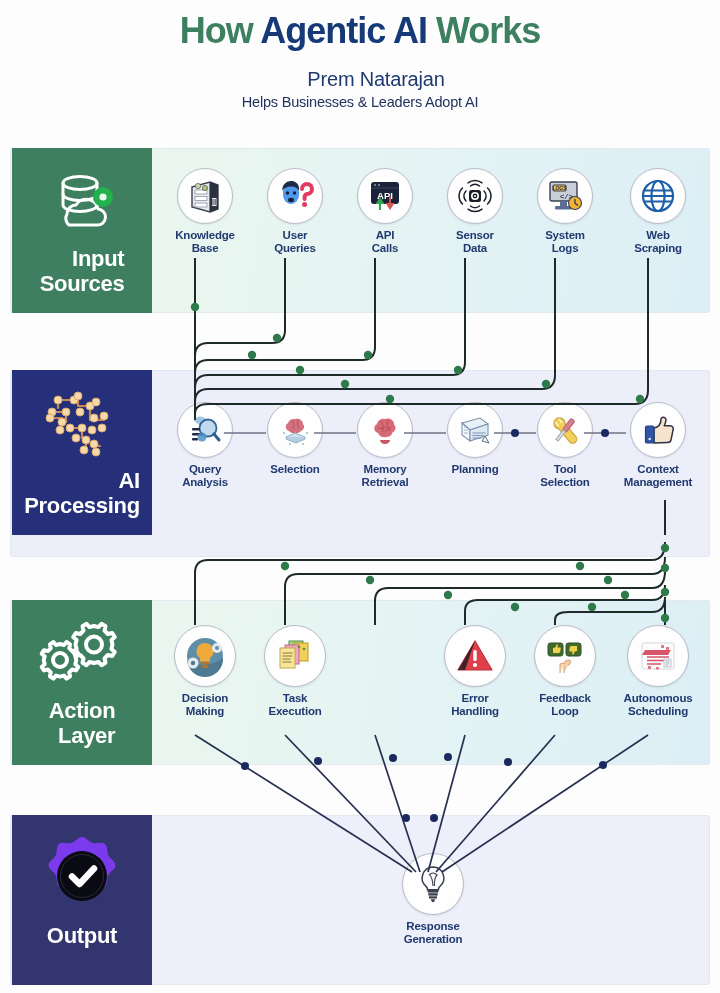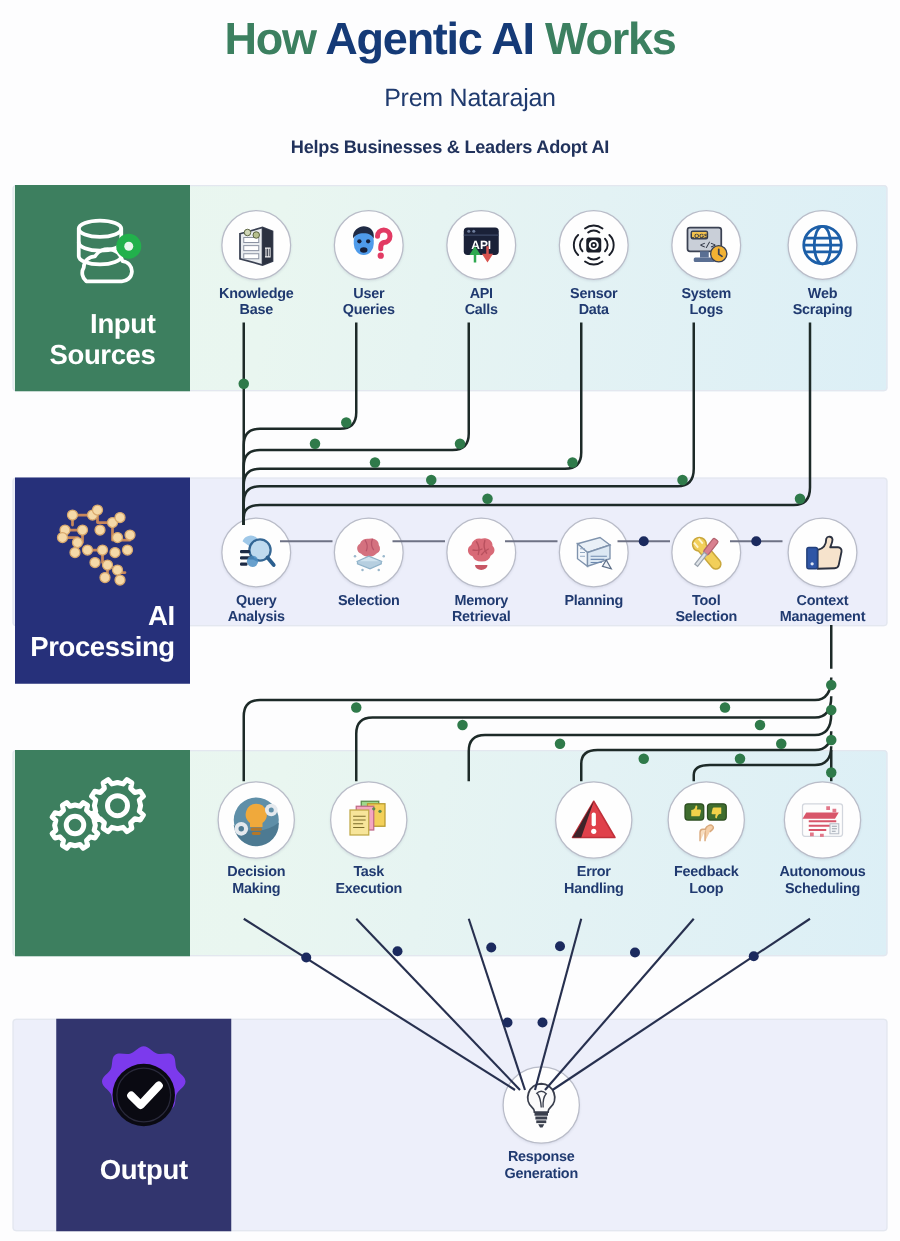--- a/index.html
+++ b/index.html
@@ -20,40 +20,40 @@
     font-size:36px;line-height:58px;font-weight:bold;
     letter-spacing:-1px;
     color:#3c8060;
   }
   .title .blue{color:#153a77;}
   .subtitle{
     margin:0;padding-top:8px;
     font-size:20px;font-weight:normal;color:#1f3a6e;letter-spacing:-0.2px;padding-left:32px;
   }
   .tagline{
-    margin:16px;padding-top:3px;
-    font-size:14.5px;color:#21325c;letter-spacing:-0.2px;font-weight:bold;
+    margin:0;padding-top:3px;
+    font-size:14.5px;color:#21325c;letter-spacing:-0.2px;
   }
 
   
   .band{position:absolute;left:10px;width:700px;border-radius:3px;}
   .band-inner-border{position:absolute;inset:0;border:1px solid #e3e7ef;border-radius:3px;pointer-events:none;}
   .band-green{background:linear-gradient(100deg,#eaf7ef 0%,#e9f6f0 30%,#e3f2f4 65%,#dceff6 100%);}
   .band-lav{background:#eceefa;}
   .band-lav2{background:#edeffa;}
 
   .sidecard{
     position:absolute;left:2px;top:0;width:140px;
     color:#ffffff;
     display:flex;flex-direction:column;align-items:center;justify-content:flex-start;
     box-sizing:border-box;
   }
   .sc-green{background:#3d7f5f;}
   .sc-navy{background:#26307a;}
-  .sc-navy2{background:#32356e;margin-left:33px;}
+  .sc-navy2{background:#32356e;}
   .sc-ico{margin-top:14px;height:80px;display:flex;align-items:center;justify-content:center;}
   .sc-label{
     font-size:22px;font-weight:bold;line-height:25px;text-align:right;
     letter-spacing:-0.3px;margin-top:4px;padding:0 4px;
   }
 
   
   .node{position:absolute;width:92px;text-align:center;}
   .bubble{
     width:56px;height:56px;margin:0 auto;border-radius:50%;
@@ -212,21 +212,21 @@
           </g>
         </svg>
       </div>
       <div class="nlabel">
         <span>Web</span><br>
         <span>Scraping</span>
       </div>
     </div>
   </div>
 
-  <div class="band band-lav" id="band2" style="top:370px;height:119px;margin-top:12px;">
+  <div class="band band-lav" id="band2" style="top:370px;height:187px;">
     <div class="band-inner-border"></div>
     <div class="sidecard sc-navy" style="height:165px;">
       <div class="sc-ico">
         <svg width="92" height="72" viewBox="0 0 92 72">
           <g stroke="#c8875a" stroke-width="2.2" fill="none" stroke-linecap="round">
             <path d="M22 12 h16 M22 12 v8 M16 24 h14 M30 24 v10 M42 8 v10 M42 18 h12"></path>
             <path d="M14 30 h12 M26 30 v10 M34 40 h12 M46 40 v10 M54 20 v12 M60 32 h8"></path>
             <path d="M50 50 v8 M56 58 h8"></path>
           </g>
           <g fill="#f5d9a8" stroke="#d9a96d" stroke-width="1">
@@ -382,20 +382,24 @@
       <div class="sc-ico">
         <svg width="96" height="72" viewBox="0 0 96 72">
           <g fill="none" stroke="#ffffff" stroke-width="4" stroke-linejoin="round">
             <path d="M60 8 l4.5 1.1 l3-3.4 l4 2.6 l-1 4.4 l3.3 3.3 l4.4-1 l2.6 4 l-3.4 3 l1.1 4.5 l-1.1 4.5 l3.4 3 l-2.6 4 l-4.4-1 l-3.3 3.3 l1 4.4 l-4 2.6 l-3-3.4 l-4.5 1.1 l-4.5-1.1 l-3 3.4 l-4-2.6 l1-4.4 l-3.3-3.3 l-4.4 1 l-2.6-4 l3.4-3 l-1.1-4.5 l1.1-4.5 l-3.4-3 l2.6-4 l4.4 1 l3.3-3.3 l-1-4.4 l4-2.6 l3 3.4 z"></path>
             <circle cx="60" cy="26.5" r="8"></circle>
             <path d="M26 26 l4 1 l2.6-3 l3.5 2.3 l-.9 3.9 l2.9 2.9 l3.9-.9 l2.3 3.5 l-3 2.6 l1 4 l-1 4 l3 2.6 l-2.3 3.5 l-3.9-.9 l-2.9 2.9 l.9 3.9 l-3.5 2.3 l-2.6-3 l-4 1 l-4-1 l-2.6 3 l-3.5-2.3 l.9-3.9 l-2.9-2.9 l-3.9.9 l-2.3-3.5 l3-2.6 l-1-4 l1-4 l-3-2.6 l2.3-3.5 l3.9.9 l2.9-2.9 l-.9-3.9 l3.5-2.3 l2.6 3 z"></path>
             <circle cx="26" cy="42" r="7"></circle>
           </g>
         </svg>
       </div>
+      <div class="sc-label">
+        <span>Action</span><br>
+        <span>Layer</span>
+      </div>
     </div>
 
     <div class="node" style="left:239px;top:25px;">
       <div class="bubble lg">
         <svg width="40" height="36" viewBox="0 0 40 36">
           <rect x="14" y="3" width="14" height="18" fill="#9ed98a" stroke="#5a8a4c" stroke-width="1"></rect>
           <rect x="19" y="5" width="14" height="18" fill="#f3d05a" stroke="#b79a2f" stroke-width="1"></rect>
           <rect x="10" y="7" width="14" height="19" fill="#f4a7c0" stroke="#c06a88" stroke-width="1"></rect>
           <rect x="5" y="10" width="15" height="20" fill="#f7e59a" stroke="#bfa845" stroke-width="1"></rect>
           <g stroke="#7c6c2a" stroke-width=".9">

